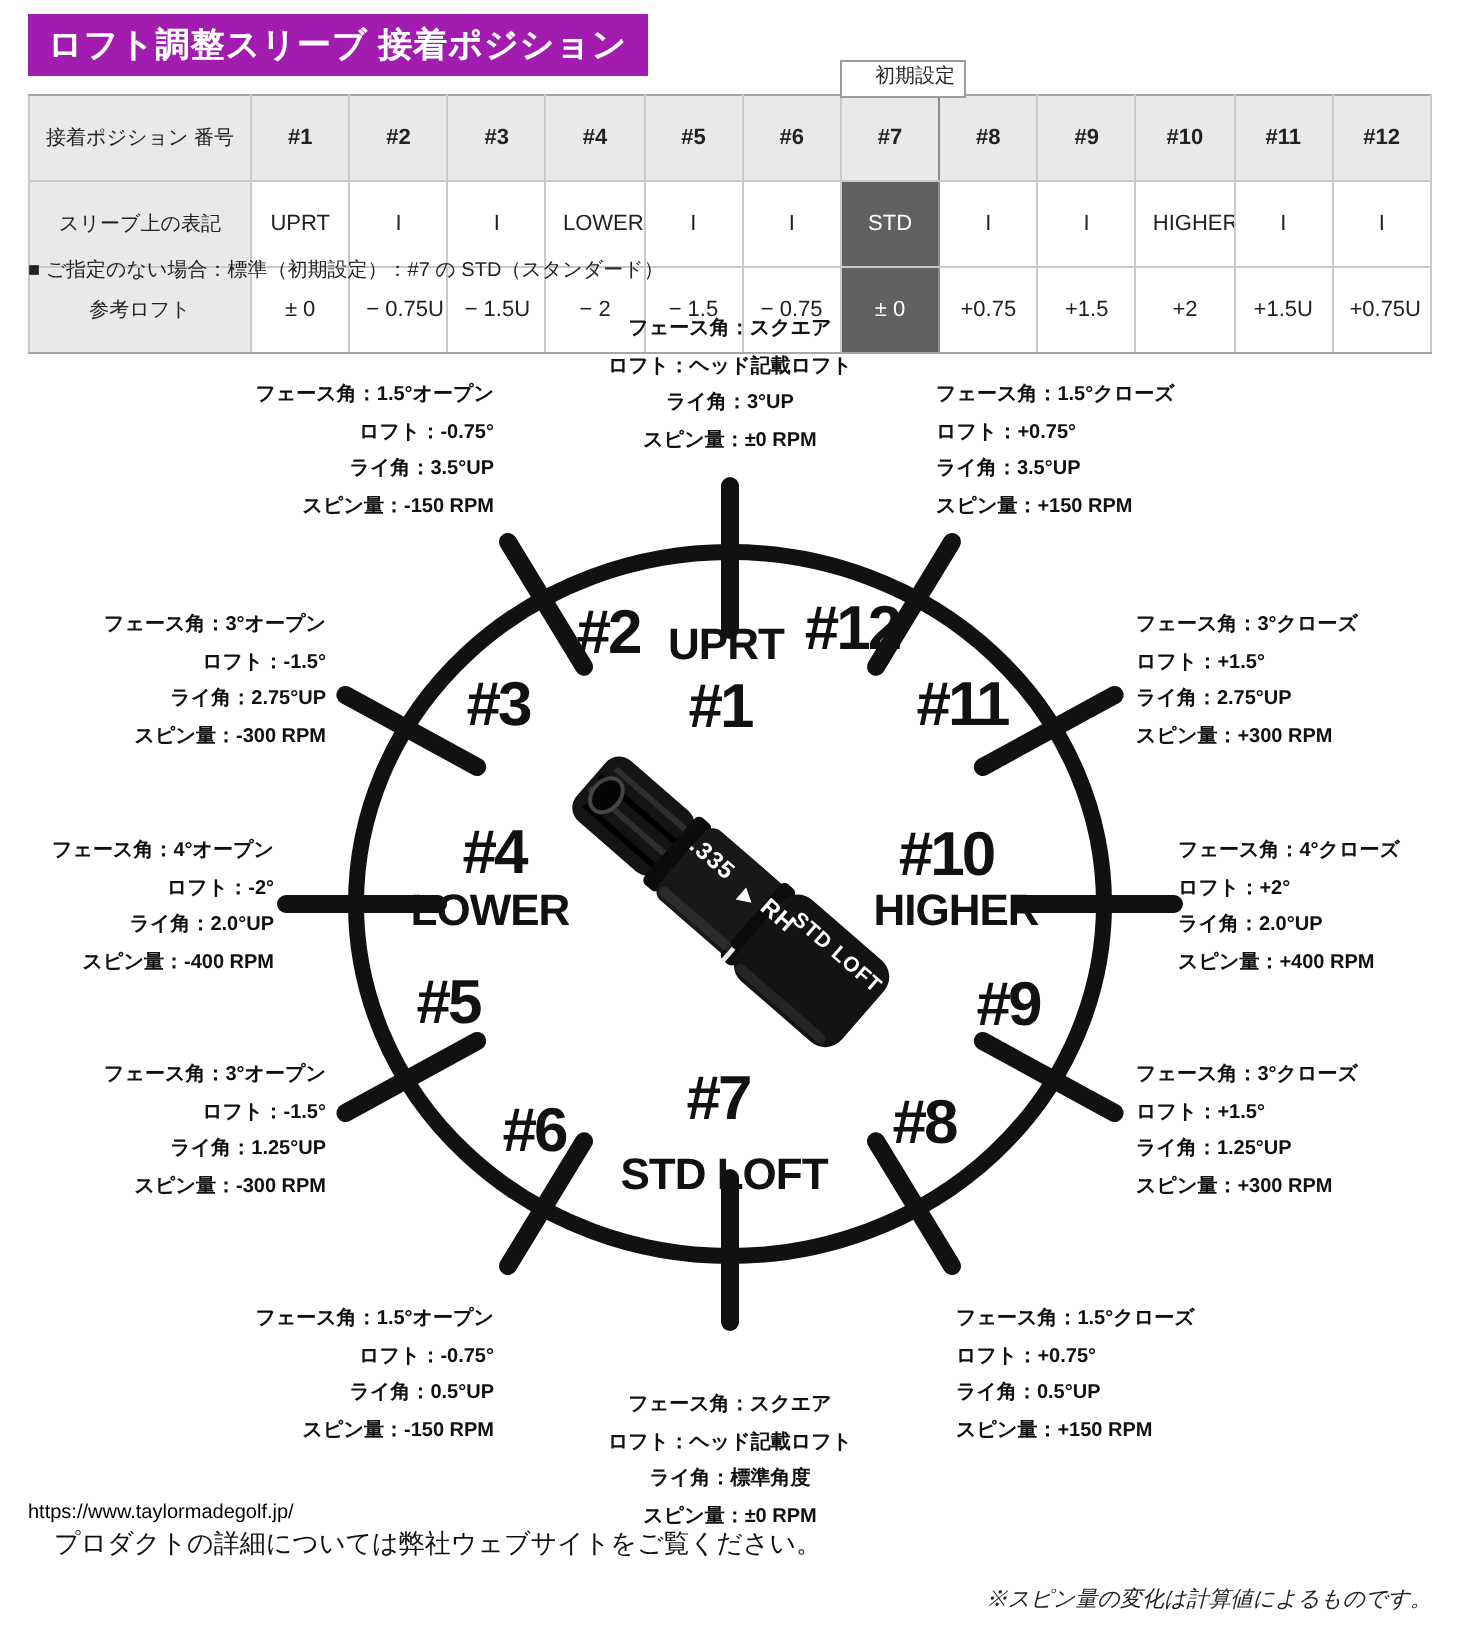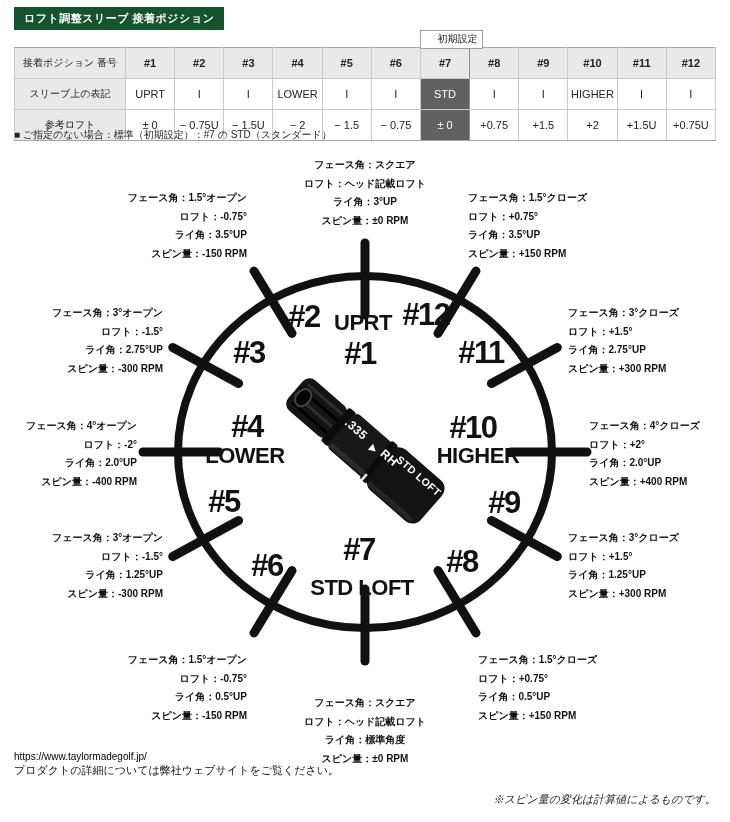--- a/index.html
+++ b/index.html
@@ -2,33 +2,33 @@
 <html><head>
 <meta charset="utf-8">
 <style>
   html,body{margin:0;padding:0;background:#fff;}
   .root{
     position:relative;width:730px;height:822px;background:#ffffff;overflow:hidden;
     font-family:"Liberation Sans", sans-serif;color:#111;
   }
   
   .badge{
-    position:absolute;left:14px;top:7px;background:#14532d;color:#fff;
-    font-size:11px;font-weight:bold;padding:4px 10px;letter-spacing:.5px;
+    position:absolute;left:14px;top:7px;background:#a21caf;color:#fff;
+    font-size:17px;font-weight:bold;padding:4px 10px;letter-spacing:.5px;
   }
   
   .init-box{
     position:absolute;left:420px;top:30px;width:49px;height:17px;background:#fff;
     border:1px solid #9c9c9c;font-size:10px;line-height:16px;text-align:center;color:#222;z-index:3;padding-left:12px;
   }
   
   .tbl-wrap{position:absolute;left:14px;top:47px;width:702px;}
   table.positions{border-collapse:collapse;table-layout:fixed;width:702px;}
   table.positions td, table.positions th{
-    border:1px solid #c9c9c9;height:26px;padding:2px;text-align:center;vertical-align:middle;
+    border:1px solid #c9c9c9;height:26px;padding:8px;text-align:center;vertical-align:middle;
     font-weight:normal;background:#fff;overflow:hidden;white-space:nowrap;
   }
   table.positions tr:first-child td, table.positions tr:first-child th{border-top:1px solid #a6a6a6;}
   table.positions tr:last-child td, table.positions tr:last-child th{border-bottom:1px solid #a6a6a6;}
   table.positions th.rowlab{background:#e9e9e9;font-size:10px;color:#222;}
   table.positions td.pos-head{background:#e9e9e9;font-size:11px;font-weight:bold;color:#222;}
   table.positions td.val{font-size:11px;color:#222;}
   table.positions td.dark{background:#616161;color:#fff;border-left:1px solid #8a8a8a;border-right:1px solid #8a8a8a;}
   table.positions td.hl-head{border-left:1px solid #8a8a8a;border-right:1px solid #8a8a8a;}
   .tbl-note{position:absolute;left:14px;top:128px;font-size:10px;color:#222;}
@@ -36,21 +36,21 @@
   svg.dial{position:absolute;left:0;top:150px;pointer-events:none;}
   .ring{fill:none;stroke:#111;stroke-width:8;}
   .tick{stroke:#111;stroke-width:9;stroke-linecap:round;}
   .dial-num{font-family:"Liberation Sans",sans-serif;font-weight:900;font-size:31px;letter-spacing:-1.5px;fill:#111;text-anchor:middle;}
   .dial-word{font-family:"Liberation Sans",sans-serif;font-weight:900;font-size:22px;letter-spacing:-0.5px;fill:#111;text-anchor:middle;}
   .sleeve-txt{font-family:"Liberation Sans",sans-serif;font-weight:bold;font-size:12px;fill:#fff;letter-spacing:.5px;}
   .sleeve-txt.small{font-size:10.5px;}
   
   .ann{position:absolute;font-size:10px;font-weight:600;line-height:18.5px;color:#111;white-space:nowrap;}
   
-  .footer-text{position:absolute;left:14px;top:763px;font-size:11px;color:#111;}
+  .footer-text{position:absolute;left:27px;top:763px;font-size:13px;color:#111;}
   .footer-url{position:absolute;left:14px;top:751px;font-size:10px;color:#000000;}
   .footnote{position:absolute;right:14px;top:792px;font-size:11px;color:#222;font-style:italic;}
 </style>
 </head>
 <body>
 
 <div class="root">
 
   <div class="badge">ロフト調整スリーブ 接着ポジション</div>
 

